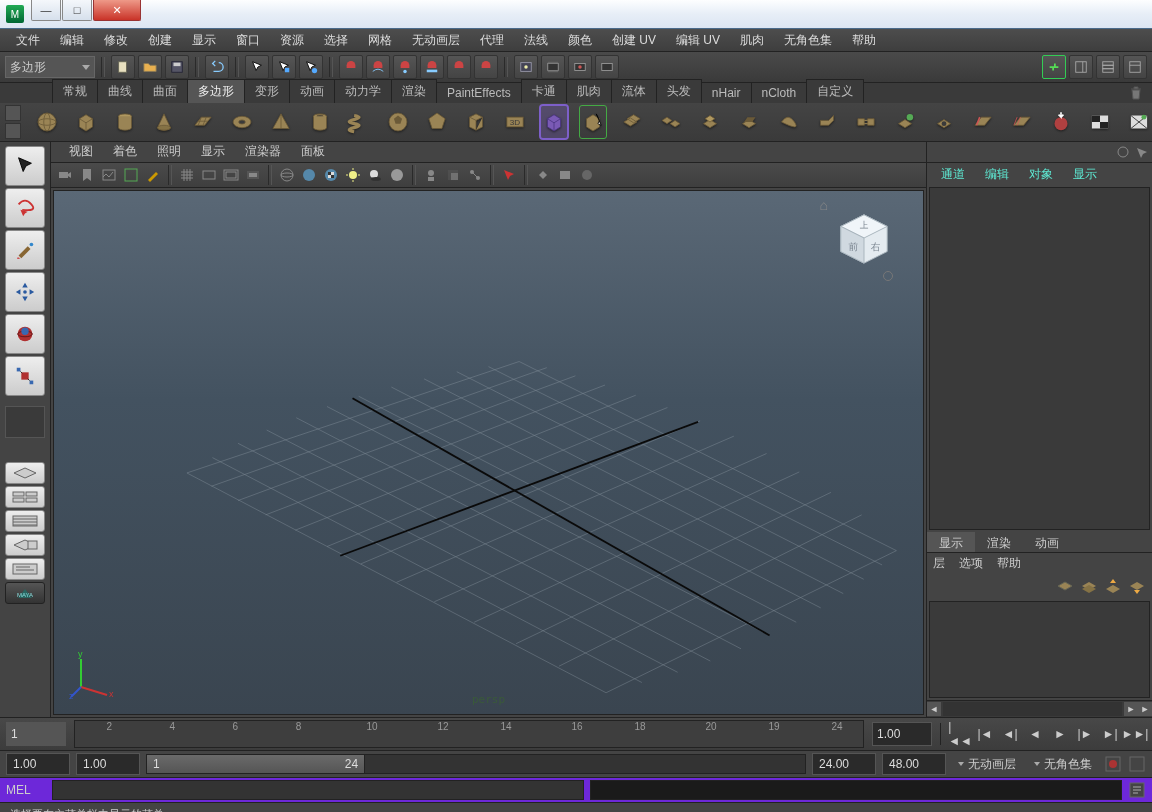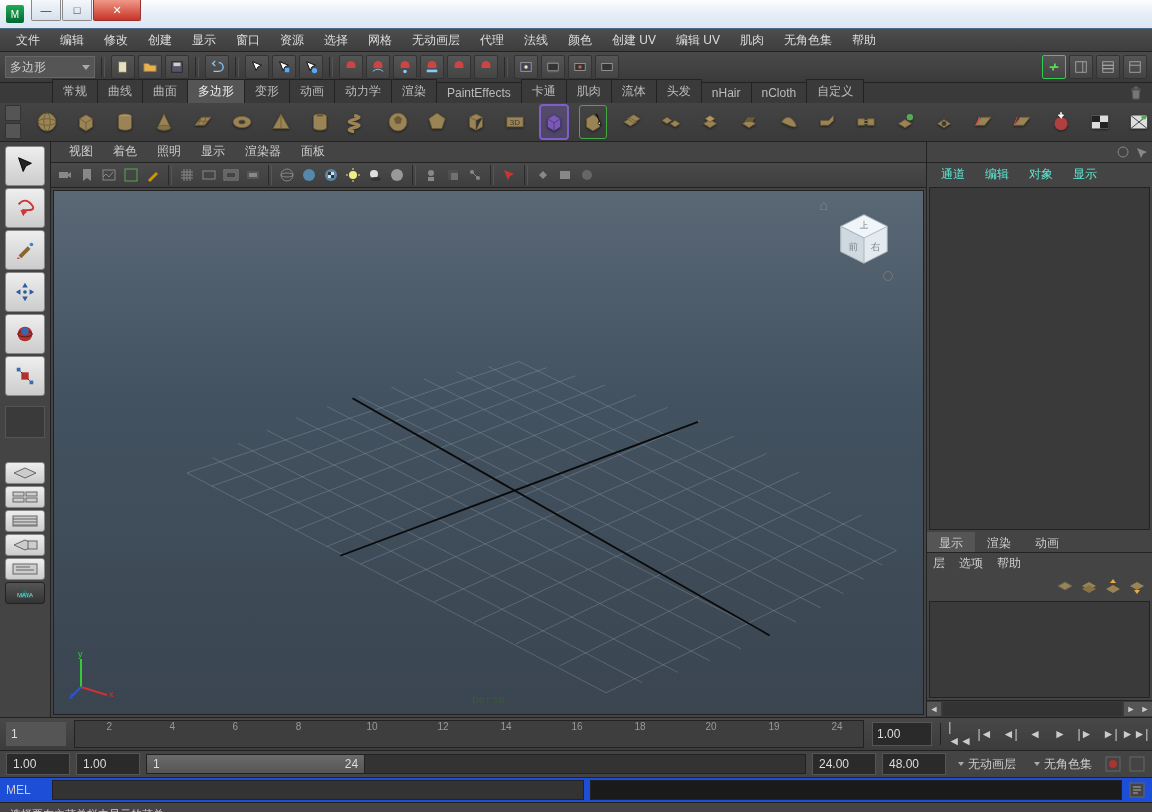--- a/index.html
+++ b/index.html
@@ -57,21 +57,21 @@
 .timeslider{height:32px;background:linear-gradient(#484848,#3c3c3c);display:flex;align-items:center;border-top:1px solid #222;padding:0 6px;color:#999;position:relative}
 .timeruler{flex:1;height:26px;position:relative;margin:0 8px;border:1px solid #222;background:#3e3e3e}
 .tick{position:absolute;top:0;font-size:10px;color:#999}
 .curframe{width:50px;height:22px;background:#2a2a2a;border:1px solid #555;display:flex;align-items:center;padding:0 4px;color:#ddd}
 .playback{display:flex;gap:3px;margin-left:8px;border-left:1px solid #222;padding-left:8px}
 .pbtn{width:22px;height:22px;display:flex;align-items:center;justify-content:center;color:#ccc}
 .rangebar{height:26px;background:#444;display:flex;align-items:center;padding:0 6px;gap:6px;border-top:1px solid #222}
 .numfield{height:20px;background:#2a2a2a;border:1px solid #555;color:#ddd;display:flex;align-items:center;padding:0 6px;min-width:50px}
 .rangeslider{flex:1;height:18px;background:#333;border:1px solid #222;position:relative}
 .rangeslider .thumb{position:absolute;left:0;width:33%;height:100%;background:linear-gradient(#6a6a6a,#555);display:flex;align-items:center;justify-content:center;color:#ddd;border-right:1px solid #222}
-.cmdline{height:24px;background:#1d4ed8;display:flex;align-items:center;padding:0 6px;gap:6px;border-top:1px solid #222}
+.cmdline{height:24px;background:#6d28d9;display:flex;align-items:center;padding:0 6px;gap:6px;border-top:1px solid #222}
 .cmdlabel{width:40px;color:#ccc}
 .cmdinput{flex:1;height:18px;background:#333;border:1px solid #222}
 .cmdout{flex:1;height:18px;background:#1a1a1a;border:1px solid #222}
 .helpline{height:22px;background:#444;display:flex;align-items:center;padding:0 10px;border-top:1px solid #222;color:#ccc;font-size:11px}
 .axis-gizmo{position:absolute;left:15px;bottom:15px;width:50px;height:50px}
 .persp-label{position:absolute;bottom:8px;left:50%;transform:translateX(-50%);color:#3a5a3a;font-size:11px;font-family:monospace}
 .viewcube{position:absolute;top:18px;right:30px;width:58px;height:58px}
 .home-icon{position:absolute;top:6px;right:95px;color:#888;font-size:14px}
 .compass{position:absolute;top:80px;right:30px;width:8px;height:8px;border:1px solid #777;border-radius:50%}
 .optdd{display:flex;align-items:center;gap:4px;color:#ccc;padding:0 6px}

